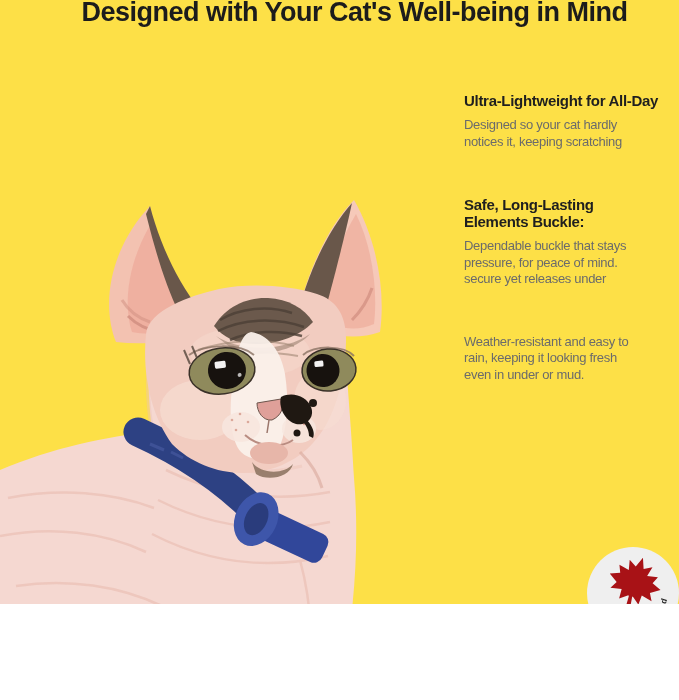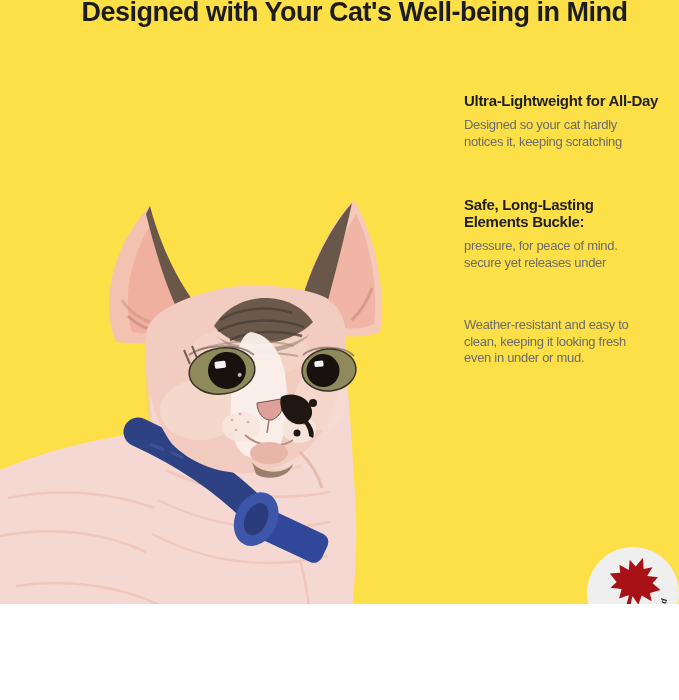--- a/index.html
+++ b/index.html
@@ -146,28 +146,29 @@
         <span>Designed so your cat hardly</span>
         <span>notices it, keeping scratching</span>
       </p>
     </div>
     <div class="feature">
       <h3>
         <span>Safe, Long-Lasting</span>
         <span>Elements Buckle:</span>
       </h3>
       <p>
+        <span>Dependable buckle that stays</span>
         <span>pressure, for peace of mind.</span>
         <span>secure yet releases under</span>
       </p>
     </div>
     <div class="feature">
       <p>
         <span>Weather-resistant and easy to</span>
-        <span>clean, keeping it looking fresh</span>
+        <span>rain, keeping it looking fresh</span>
         <span>even in under or mud.</span>
       </p>
     </div>
   </div>
 
   <div class="badge">
     <svg viewBox="0 0 100 100" aria-hidden="true">
       <defs>
         <path id="badge-arc" d="M20.9,73.4 A38,38 0 0 0 87.6,54.3"></path>
       </defs>

